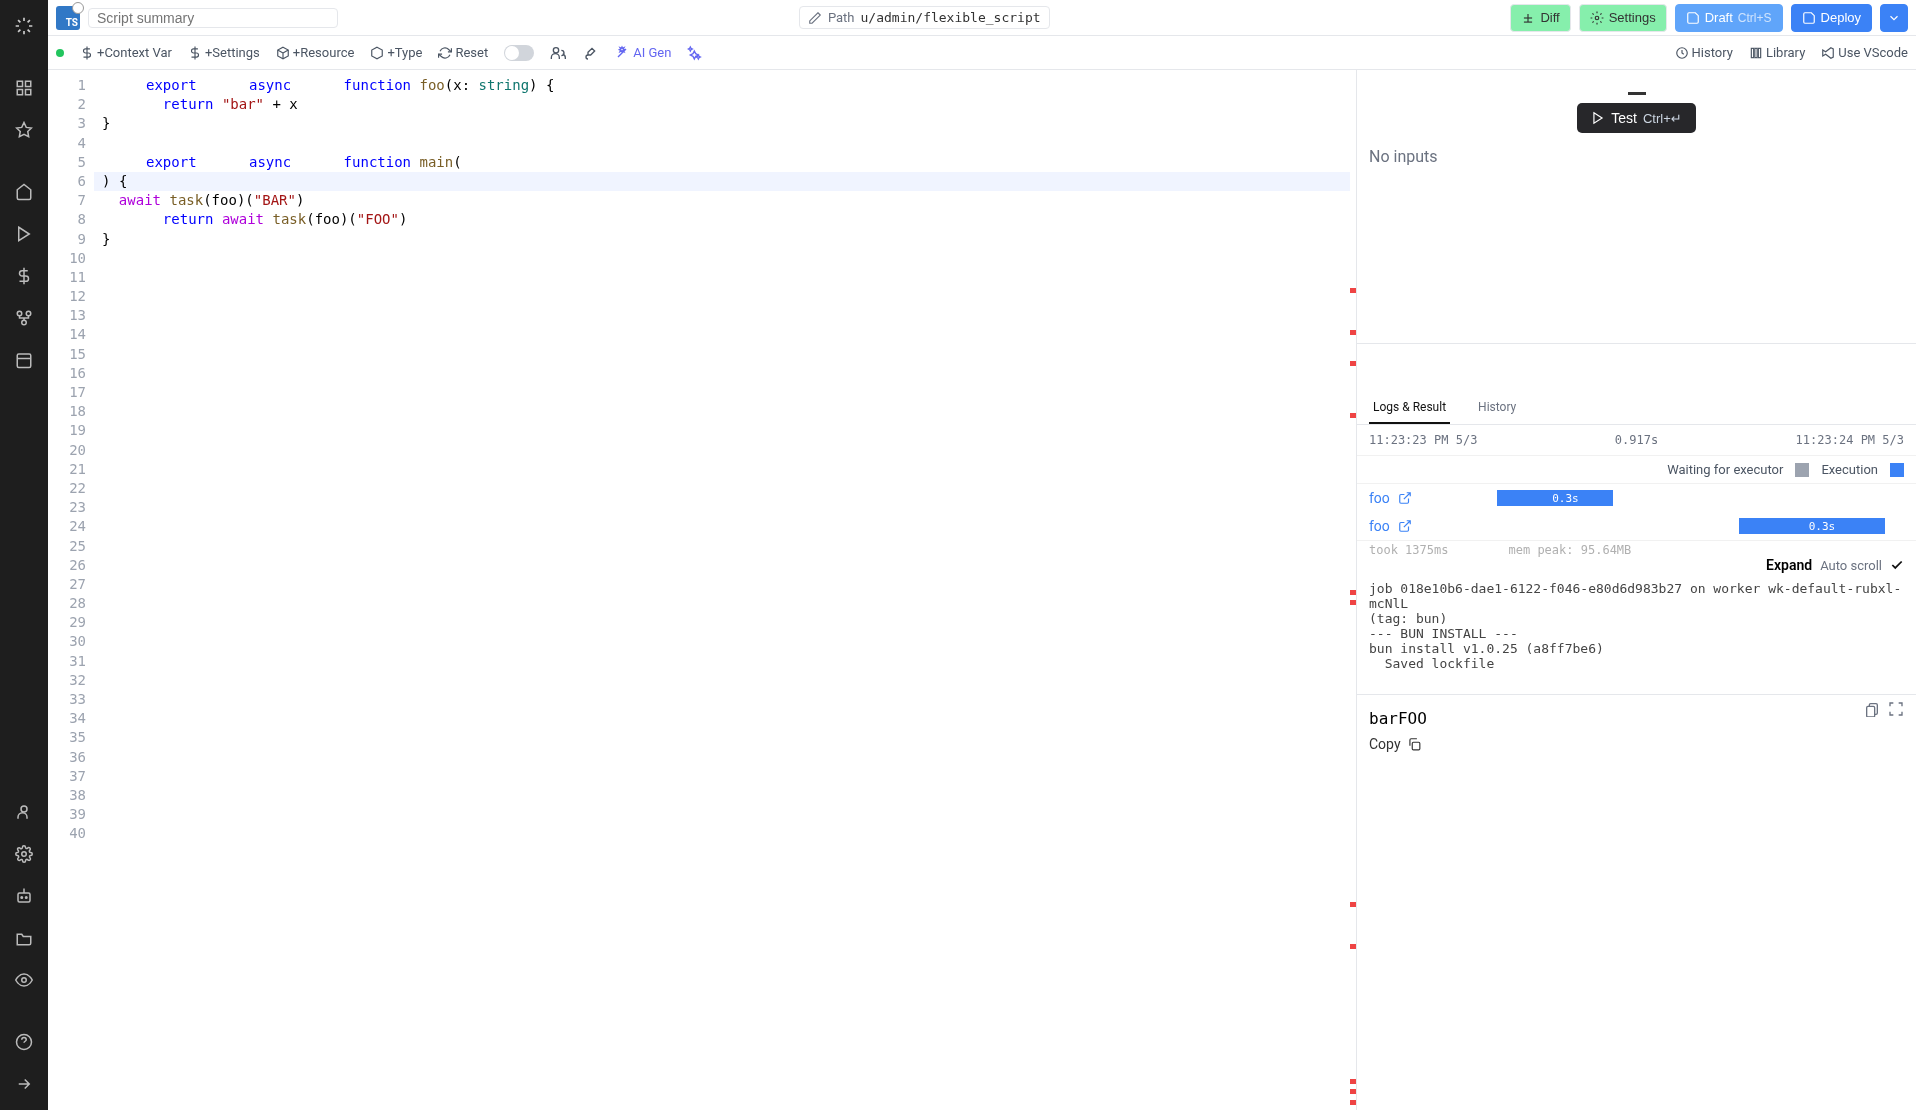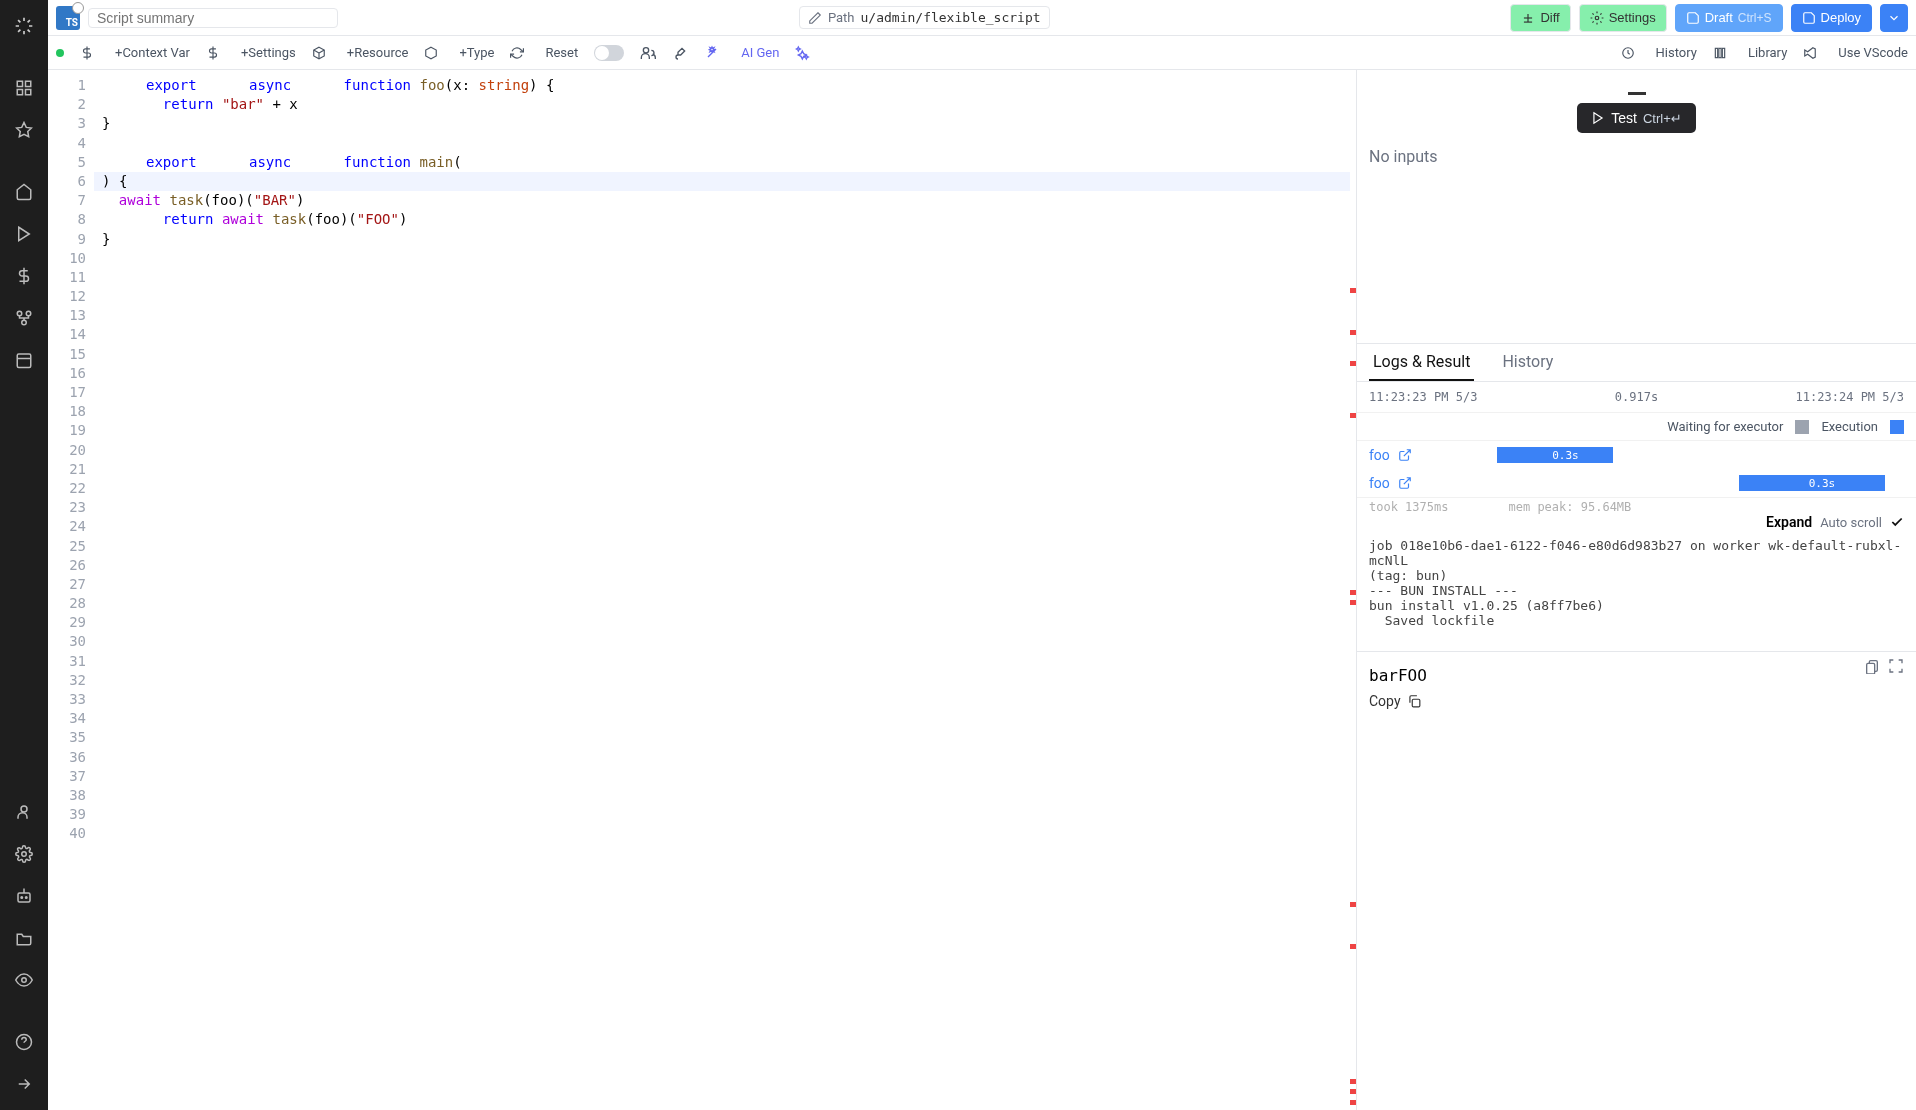--- a/index.html
+++ b/index.html
@@ -69,21 +69,21 @@
 .header-btn.chevron { width: 28px; padding: 0; justify-content: center; }
 
 
 .toolbar-row {
   height: 34px;
   display: flex; align-items: center;
   border-bottom: 1px solid #e5e7eb;
   padding: 0 8px; gap: 16px;
 }
 .toolbar-item {
-  display: flex; align-items: center; gap: 21px;
+  display: flex; align-items: center; gap: 3px;
   font-size: 13px; color: #4b5563; cursor: pointer;
 }
 .toolbar-item.ai { color: #6366f1; }
 .green-dot { width: 8px; height: 8px; border-radius: 50%; background: #22c55e; }
 .toggle {
   width: 30px; height: 16px; border-radius: 8px; background: #d1d5db;
   position: relative; display: inline-block;
 }
 .toggle::before {
   content: ''; position: absolute; left: 1px; top: 1px;
@@ -98,21 +98,21 @@
 .gutter {
   width: 46px; text-align: right; color: #9ca3af;
   padding: 6px 8px 6px 0; user-select: none;
 }
 .gutter div { height: 19.2px; line-height: 19.2px; }
 .code-body { flex: 1; padding: 6px 0; white-space: pre; color: #000; position: relative; }
 .code-line { height: 19.2px; line-height: 19.2px; padding-left: 8px; }
 .code-line.highlighted { background: #f0f4ff; }
 .tok-kw { color: #0000ff; margin-left: 44px; }
 .tok-fn { color: #795e26; }
-.tok-type { color: #c2410c; text-align: right; }
+.tok-type { color: #0f766e; text-align: right; }
 .tok-str { color: #a31515; }
 .tok-punc { color: #000; }
 .tok-await { color: #af00db; }
 
 
 .drag-handle-h { width: 18px; height: 3px; background: #333; margin: 8px auto; }
 
 
 .right-pane {
   width: 560px;
@@ -130,22 +130,23 @@
   display: inline-flex; align-items: center; gap: 6px;
   background: #27272a; color: #fff;
   border-radius: 5px; padding: 7px 14px;
   border: none; cursor: pointer; font-size: 14px;
 }
 .test-btn .shortcut { color: #cbd5e1; font-size: 13px; }
 .no-inputs { color: #6b7280; padding: 14px 12px; font-size: 16px; }
 
 .tabs-row { display: flex; border-bottom: 1px solid #e5e7eb; padding: 0 12px; gap: 24px; }
 .tab {
-  padding: 8px 4px; font-size: 16px; color: #6b7280; cursor: pointer;
+  padding: 8px 4px; font-size: 12px; color: #6b7280; cursor: pointer;
   border-bottom: 2px solid transparent;
+  margin-top: 48px;
 }
 .tab.active { color: #111; border-bottom-color: #111; }
 
 .timestamps {
   display: flex; justify-content: space-between; align-items: center;
   padding: 8px 12px; font-family: Menlo, Consolas, monospace;
   font-size: 12px; color: #6b7280;
   border-bottom: 1px solid #f1f1f1;
 }
 

